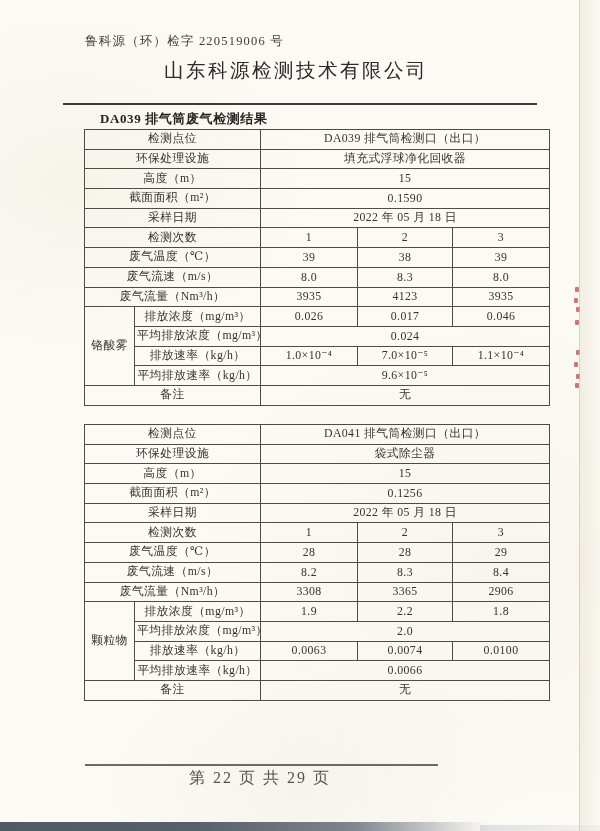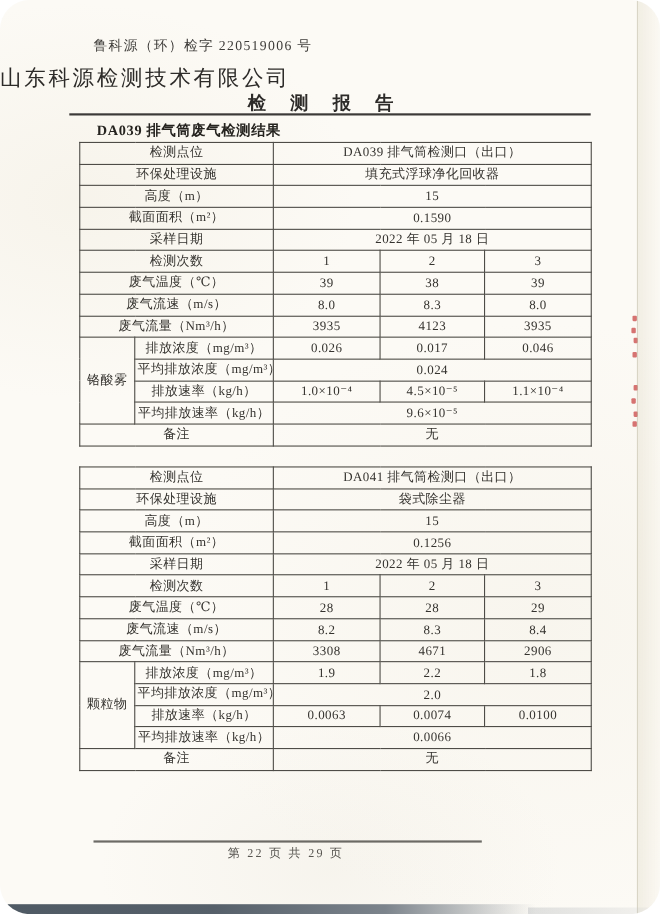--- a/index.html
+++ b/index.html
@@ -11,21 +11,20 @@
     overflow:hidden;
   }
   .page {
     position:absolute; inset:0;
     background:
       radial-gradient(ellipse 420px 300px at 12% 22%, rgba(235,229,212,0.30), transparent 60%),
       radial-gradient(ellipse 520px 420px at 82% 68%, rgba(238,233,219,0.28), transparent 65%),
       radial-gradient(ellipse 300px 200px at 50% 95%, rgba(230,226,214,0.25), transparent 70%),
       #fcfaf5;
     overflow:hidden;
-    border-radius:27px;
   }
   
   .right-edge {
     position:absolute; top:0; right:0; width:21px; height:100%;
     border-left:1px solid rgba(190,184,160,0.55);
     background:linear-gradient(to right, rgba(222,216,196,0.35), rgba(245,242,230,0.15));
   }
   
   .bottom-edge {
     position:absolute; left:0; bottom:0; height:9px; width:487px;
@@ -34,33 +33,33 @@
   .bottom-edge-light {
     position:absolute; left:480px; bottom:0; height:6px; width:120px;
     background:linear-gradient(to right, rgba(170,175,180,0.35), rgba(200,203,206,0.15));
   }
 
   .doc-no {
     position:absolute; left:85px; top:33px;
     font-size:12.5px; color:#3d3b38; letter-spacing:1.2px;
   }
   .company {
-    position:absolute; left:0; top:57px; width:592px; text-align:left;
+    position:absolute; left:0; top:57px; width:592px; text-align:center;
     font-size:19.5px; color:#2d2b29; letter-spacing:2.5px;
   }
   .rpt-title {
     position:absolute; left:0; top:83px; width:592px; text-align:center;
     font-size:16.5px; font-weight:bold; color:#2d2b29; letter-spacing:9px;
   }
   .hdr-rule {
     position:absolute; left:63px; top:103px; width:474px; height:2.2px;
     background:#3c3a38;
   }
 
-  .tbl-sec { position:absolute; left:72px; width:465px; }
+  .tbl-sec { position:absolute; left:84px; width:465px; }
   .tbl-title {
     font-weight:bold; font-size:13px; color:#25231f;
     letter-spacing:0.6px; margin:0 0 3px 16px; line-height:15px;
   }
   table.rpt {
     border-collapse:collapse; table-layout:fixed; width:465px;
     border:1.5px solid #46443f;
   }
   table.rpt td {
     border:1px solid #4e4c47;
@@ -69,37 +68,36 @@
     font-size:11.8px; color:#35332f; letter-spacing:0.4px;
     overflow:hidden; white-space:nowrap;
   }
 
   .ftr-rule {
     position:absolute; left:85px; top:764px; width:353px; height:1.7px;
     background:rgba(68,66,62,0.78);
   }
   .ftr-text {
     position:absolute; left:150px; top:768px; width:220px; text-align:center;
-    font-size:11px; color:#56544f; letter-spacing:2px;
+    font-size:16px; color:#56544f; letter-spacing:2px;
   }
 
   .red-marks { position:absolute; left:573px; top:287px; width:10px; height:102px; }
   .red-marks i {
     position:absolute; display:block; width:4px; height:5px; border-radius:1px;
     background:var(--stamp-red, #c73e3e); opacity:0.72;
   }
 </style>
 </head>
 <body>
 
 <div class="page">
 
   <div class="doc-no">鲁科源（环）检字 220519006 号</div>
   <div class="company">山东科源检测技术有限公司</div>
-  <div class="rpt-title">检 测 报 告</div>
   <div class="hdr-rule"></div>
 
   <section class="tbl-sec" style="top:111px">
     <div class="tbl-title">DA039 排气筒废气检测结果</div>
     <table class="rpt">
       <colgroup>
           <col style="width:50px">
           <col style="width:126px">
           <col style="width:97px">
           <col style="width:95px">
@@ -157,21 +155,21 @@
         <td>0.017</td>
         <td>0.046</td>
       </tr>
       <tr>
         <td>平均排放浓度（mg/m³）</td>
         <td colspan="3">0.024</td>
       </tr>
       <tr>
         <td>排放速率（kg/h）</td>
         <td>1.0×10⁻⁴</td>
-        <td>4.5×10⁻⁵</td>
+        <td>7.0×10⁻⁵</td>
         <td>1.1×10⁻⁴</td>
       </tr>
       <tr>
         <td>平均排放速率（kg/h）</td>
         <td colspan="3">9.6×10⁻⁵</td>
       </tr>
       <tr>
         <td colspan="2">备注</td>
         <td colspan="3">无</td>
       </tr>
@@ -223,21 +221,21 @@
       </tr>
       <tr>
         <td colspan="2">废气流速（m/s）</td>
         <td>8.2</td>
         <td>8.3</td>
         <td>8.4</td>
       </tr>
       <tr>
         <td colspan="2">废气流量（Nm³/h）</td>
         <td>3308</td>
-        <td>4671</td>
+        <td>3365</td>
         <td>2906</td>
       </tr>
       <tr>
         <td rowspan="4">颗粒物</td>
         <td>排放浓度（mg/m³）</td>
         <td>1.9</td>
         <td>2.2</td>
         <td>1.8</td>
       </tr>
       <tr>

